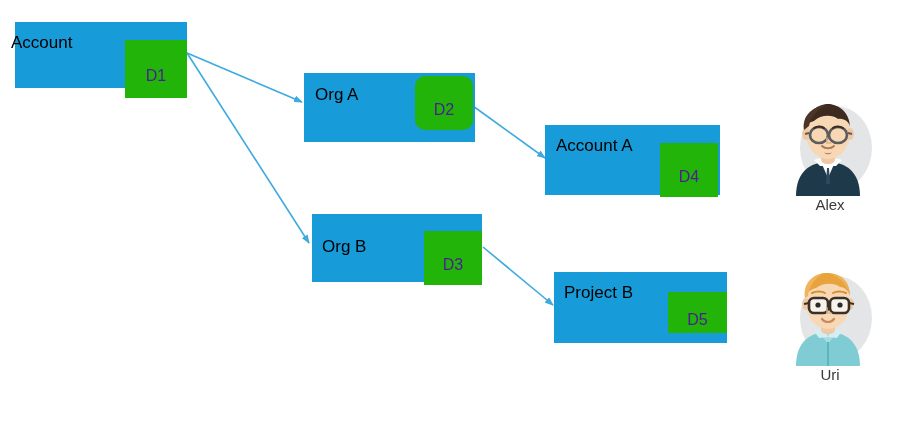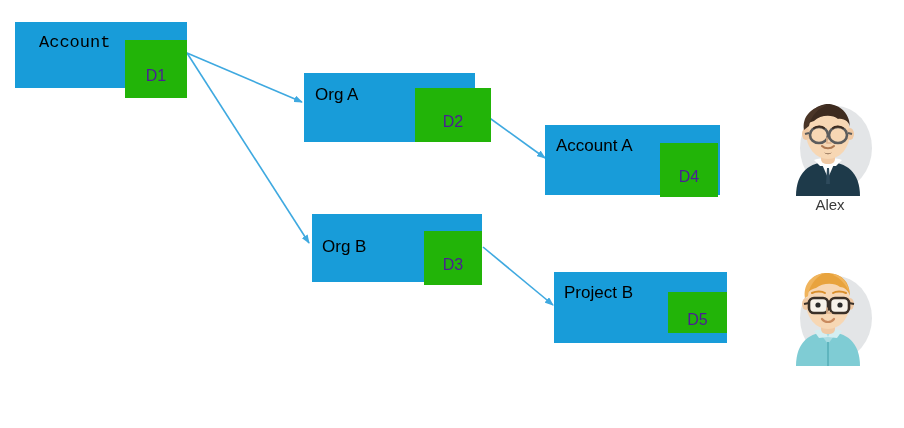--- a/index.html
+++ b/index.html
@@ -86,30 +86,30 @@
       </marker>
     </defs>
     <line x1="187" y1="53" x2="302" y2="102" stroke="#3FA9E0" stroke-width="1.6" marker-end="url(#arrowhead)"></line>
     <line x1="187" y1="53" x2="309" y2="243" stroke="#3FA9E0" stroke-width="1.6" marker-end="url(#arrowhead)"></line>
     <line x1="473" y1="106" x2="545" y2="158" stroke="#3FA9E0" stroke-width="1.6" marker-end="url(#arrowhead)"></line>
     <line x1="483" y1="247" x2="553" y2="305" stroke="#3FA9E0" stroke-width="1.6" marker-end="url(#arrowhead)"></line>
   </svg>
 
   <div class="node">
     <div class="node-box" style="left:15px; top:22px; width:172px; height:66px;"></div>
-    <div class="node-label" style="left:39px; top:33px;font-family:Liberation Mono, monospace;">Account</div>
+    <div class="node-label" style="left:11px; top:33px;">Account</div>
     <div class="badge" style="left:125px; top:40px; width:62px; height:58px;">
       <span class="badge-label">D1</span>
     </div>
   </div>
 
   <div class="node">
     <div class="node-box" style="left:304px; top:73px; width:171px; height:69px;"></div>
     <div class="node-label" style="left:315px; top:85px;">Org A</div>
-    <div class="badge" style="left:415px; top:88px; width:76px; height:54px;">
+    <div class="badge" style="left:415px; top:76px; width:58px; height:54px;border-radius:10px;">
       <span class="badge-label">D2</span>
     </div>
   </div>
 
   <div class="node">
     <div class="node-box" style="left:545px; top:125px; width:175px; height:70px;"></div>
     <div class="node-label" style="left:556px; top:136px;">Account A</div>
     <div class="badge" style="left:660px; top:143px; width:58px; height:54px;">
       <span class="badge-label">D4</span>
     </div>
@@ -179,15 +179,16 @@
       <line x1="50" y1="42" x2="52" y2="42" stroke="#3a3028" stroke-width="2.6"></line>
       <line x1="31" y1="41" x2="26" y2="42" stroke="#3a3028" stroke-width="2.2"></line>
       <line x1="71" y1="41" x2="76" y2="42" stroke="#3a3028" stroke-width="2.2"></line>
       <circle cx="40" cy="43" r="2.6" fill="#2b2b2b"></circle>
       <circle cx="62" cy="43" r="2.6" fill="#2b2b2b"></circle>
       <path d="M34 31 C38 29 44 29 47 31" stroke="#d98f2c" stroke-width="2" fill="none" stroke-linecap="round"></path>
       <path d="M55 31 C58 29 64 29 68 31" stroke="#d98f2c" stroke-width="2" fill="none" stroke-linecap="round"></path>
       <path d="M44 57 C47 61 53 61 56 57" stroke="#c98a5e" stroke-width="2.2" fill="none" stroke-linecap="round"></path>
       <path d="M49 46 L49 51 L53 51" stroke="#e0b38c" stroke-width="1.6" fill="none" stroke-linecap="round"></path>
     </svg>
+    <span class="avatar-name">Uri</span>
   </div>
 
 </div>
 
 </body></html>

